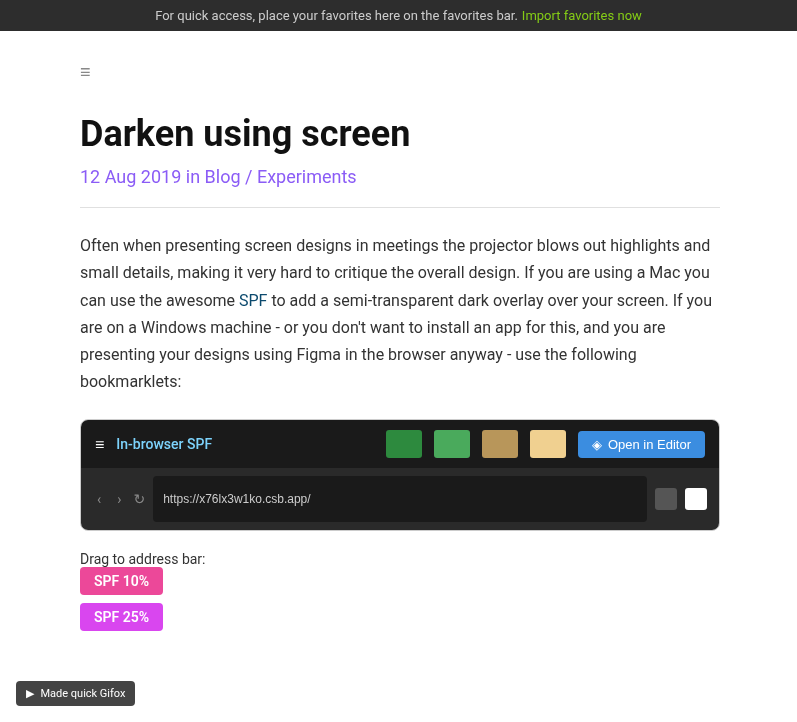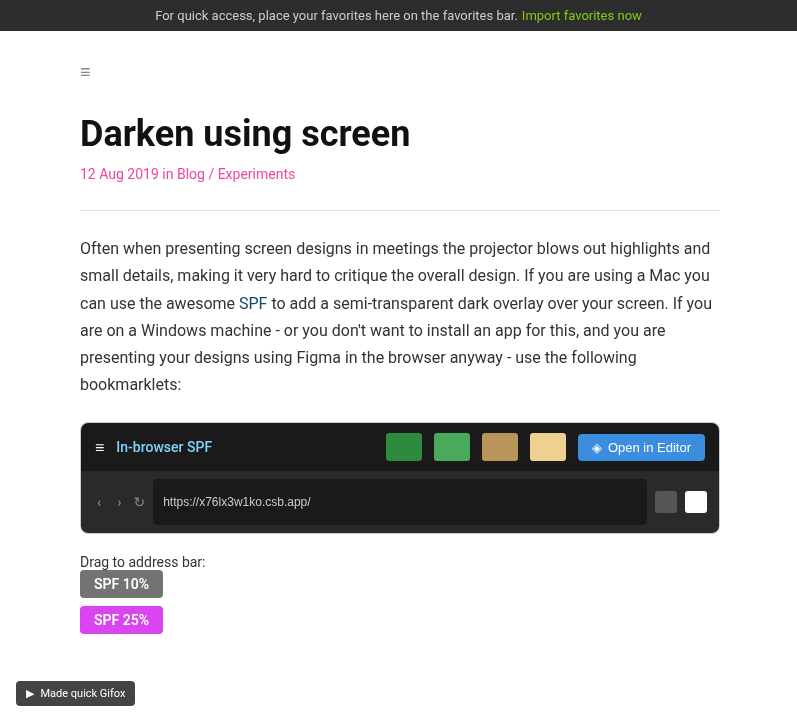--- a/index.html
+++ b/index.html
@@ -46,23 +46,23 @@
     #article-title {
       font-size: 36px;
       font-weight: 700;
       color: #111;
       margin-bottom: 10px;
       line-height: 1.2;
     }
 
     
     #article-meta {
-      font-size: 14px;
-      color: #ec4899;
-      margin-bottom: 28px;
+      font-size: 18px;
+      color: #8b5cf6;
+      margin-bottom: 20px;
     }
 
     
     .divider {
       border: none;
       border-top: 1px solid #e0e0e0;
       margin-bottom: 24px;
     }
 
     
@@ -186,21 +186,21 @@
       padding: 6px 14px;
       border-radius: 4px;
       color: #fff;
       font-size: 14px;
       font-weight: 600;
       cursor: grab;
       margin-bottom: 8px;
     }
 
     .bookmarklet-spf10 {
-      background: #737373;
+      background: #ec4899;
     }
     .bookmarklet-spf25 {
       background: #d946ef;
     }
 
     
     #gifox-badge {
       position: fixed;
       bottom: 16px;
       left: 16px;

